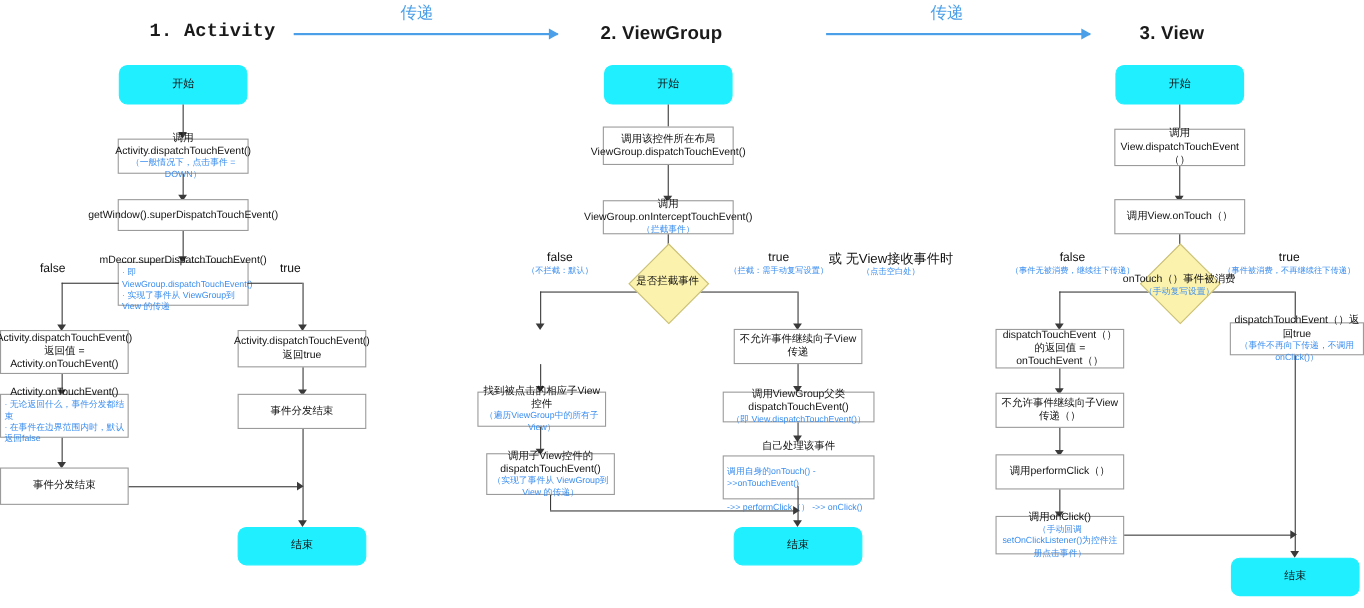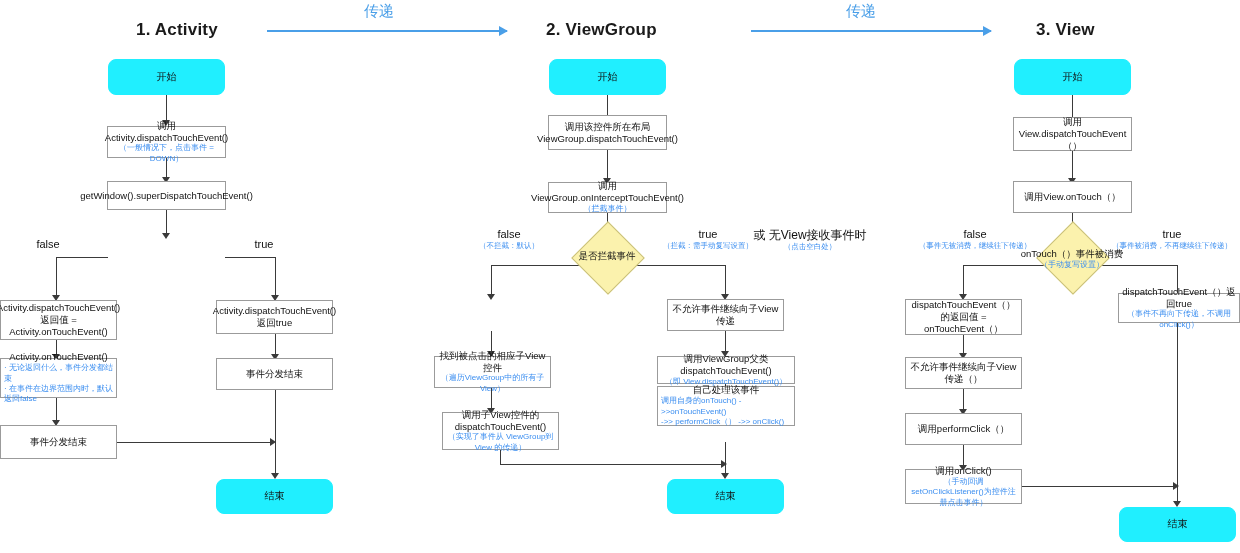--- a/index.html
+++ b/index.html
@@ -135,21 +135,21 @@
     line-height:1.2;
   }
   .extra-note .en-main{display:block;font-size:12px;color:#111;}
   .extra-note .en-sub{display:block;font-size:7.5px;color:#3b8ef0;}
 </style>
 </head>
 <body>
 
 <div id="canvas">
 
-  <div class="col-title" style="left:136px;top:20px;">1. Activity</div>
+  <div class="col-title" style="left:136px;top:20px;font-family:Liberation Mono, monospace;">1. Activity</div>
   <div class="col-title" style="left:546px;top:20px;">2. ViewGroup</div>
   <div class="col-title" style="left:1036px;top:20px;">3. View</div>
 
   <div class="pass-label" style="left:364px;top:2px;">传递</div>
   <div class="pass-arrow" style="left:267px;top:30px;width:240px;"></div>
 
   <div class="pass-label" style="left:846px;top:2px;">传递</div>
   <div class="pass-arrow" style="left:751px;top:30px;width:240px;"></div>
 
   <div class="node terminal" style="left:108px;top:59px;width:117px;height:36px;">
@@ -164,20 +164,25 @@
   </div>
   <div class="v-line" style="left:166px;top:158px;height:21px;"></div>
   <div class="arrow-down" style="left:162px;top:177px;"></div>
 
   <div class="node rect" style="left:107px;top:181px;width:119px;height:29px;">
     <span class="main-txt">getWindow().superDispatchTouchEvent()</span>
   </div>
   <div class="v-line" style="left:166px;top:210px;height:25px;"></div>
   <div class="arrow-down" style="left:162px;top:233px;"></div>
 
+  <div class="node rect" style="left:107px;top:238px;width:119px;height:40px;">
+    <span class="main-txt">mDecor.superDispatchTouchEvent()</span>
+    <span class="sub-txt left">· 即 ViewGroup.dispatchTouchEvent()</span>
+    <span class="sub-txt left">· 实现了事件从 ViewGroup到View 的传递</span>
+  </div>
 
   <div class="h-line" style="left:56px;top:257px;width:52px;"></div>
   <div class="v-line" style="left:56px;top:257px;height:40px;"></div>
   <div class="arrow-down" style="left:52px;top:295px;"></div>
 
   <div class="h-line" style="left:225px;top:257px;width:50px;"></div>
   <div class="v-line" style="left:275px;top:257px;height:40px;"></div>
   <div class="arrow-down" style="left:271px;top:295px;"></div>
 
   <div class="branch-label" style="left:48px;top:238px;transform:translateX(-50%);">
@@ -294,21 +299,21 @@
   <div class="v-line" style="left:725px;top:331px;height:22px;"></div>
   <div class="arrow-down" style="left:721px;top:351px;"></div>
 
   <div class="node rect" style="left:657px;top:356px;width:138px;height:28px;">
     <span class="main-txt">调用ViewGroup父类dispatchTouchEvent()</span>
     <span class="sub-txt">（即 View.dispatchTouchEvent()）</span>
   </div>
   <div class="v-line" style="left:725px;top:384px;height:14px;"></div>
   <div class="arrow-down" style="left:721px;top:396px;"></div>
 
-  <div class="node rect" style="left:657px;top:386px;width:138px;height:40px;">
+  <div class="node rect" style="left:657px;top:414px;width:138px;height:40px;gap:12px;">
     <span class="main-txt">自己处理该事件</span>
     <span class="sub-txt left">调用自身的onTouch() -&gt;&gt;onTouchEvent()</span>
     <span class="sub-txt left">-&gt;&gt; performClick（） -&gt;&gt; onClick()</span>
   </div>
   <div class="v-line" style="left:725px;top:442px;height:34px;"></div>
   <div class="arrow-down" style="left:721px;top:473px;"></div>
 
   <div class="node terminal" style="left:667px;top:479px;width:117px;height:35px;">
     <span class="main-txt">结束</span>
   </div>

